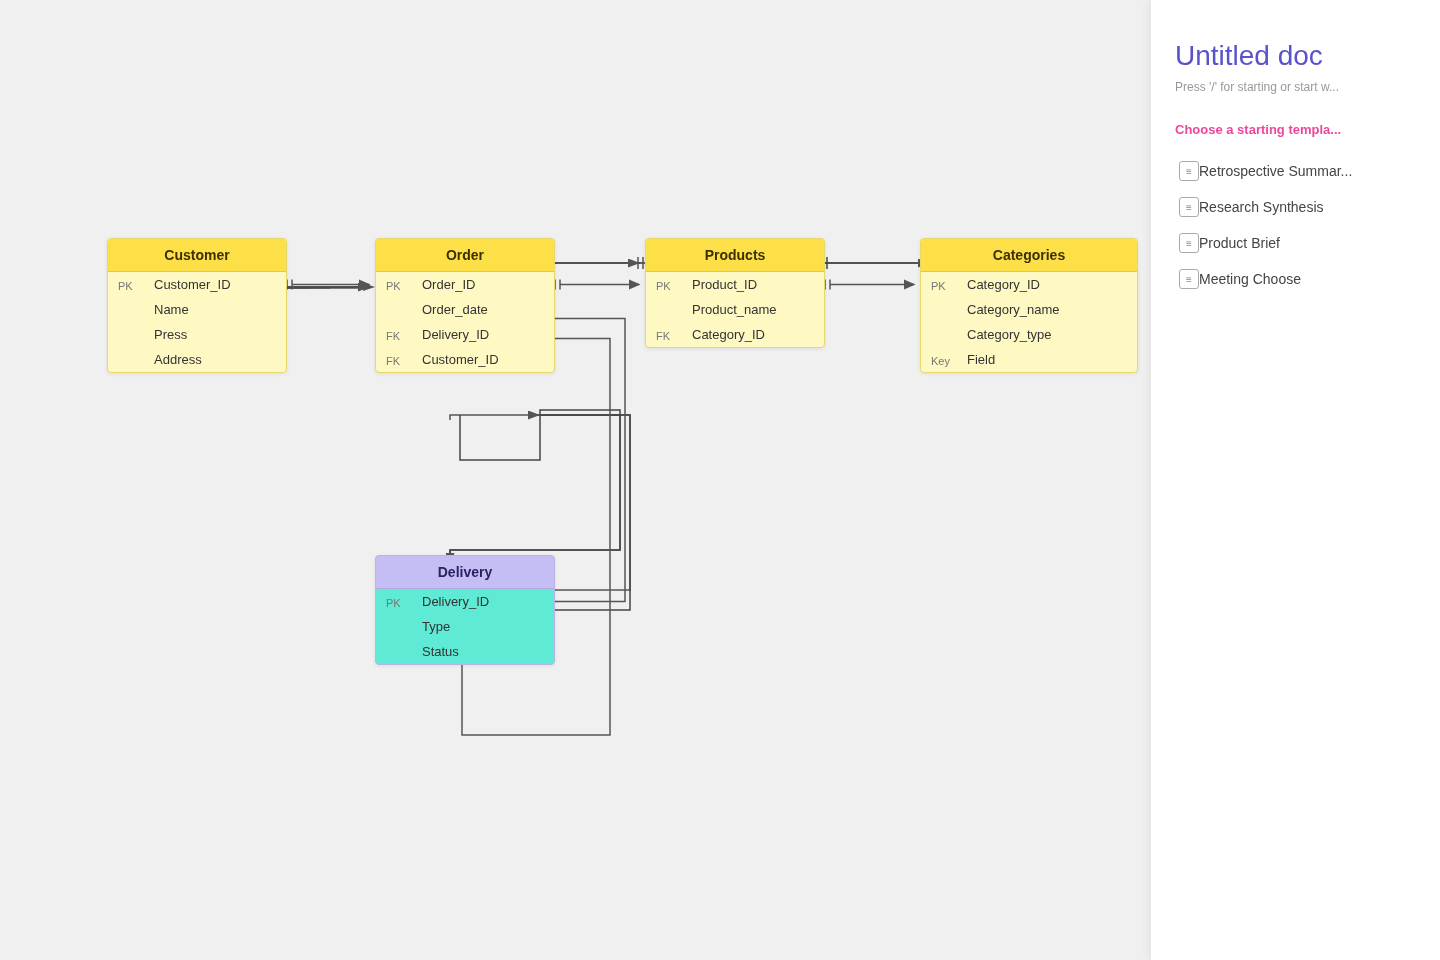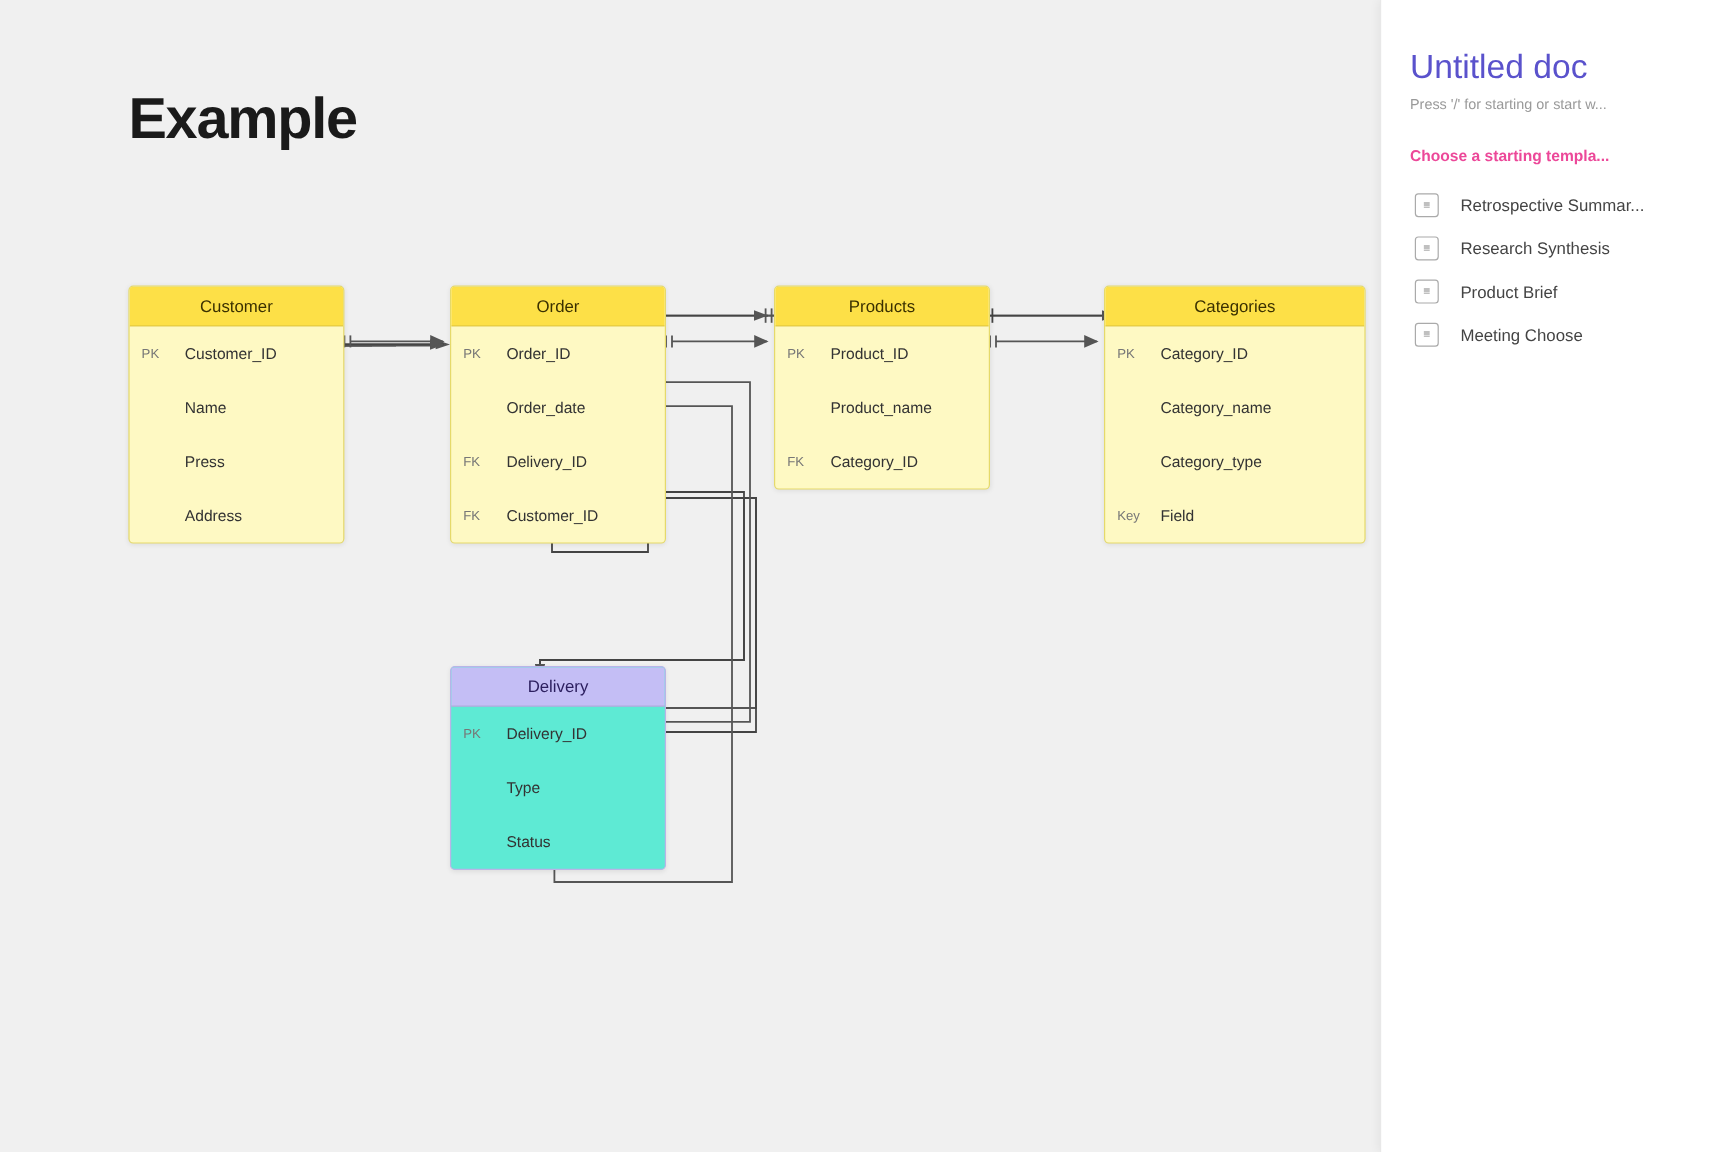--- a/index.html
+++ b/index.html
@@ -54,39 +54,39 @@
     }
 
     .er-table-purple {
       background: #5eead4;
       border: 1.5px solid #b8b4e8;
     }
 
     .er-table-header {
       text-align: center;
       padding: 8px 12px;
-      font-weight: 400;
+      font-weight: 700;
       font-size: 14px;
       border-bottom: 1.5px solid rgba(0,0,0,0.1);
     }
 
     .er-table-yellow .er-table-header {
       background: #fde047;
       color: #3a3000;
     }
 
     .er-table-purple .er-table-header {
       background: #c4bef5;
       color: #2d2060;
     }
 
     .er-table-row {
       display: flex;
-      align-items: center;
-      padding: 15px 10px;
+      align-items: flex-end;
+      padding: 5px 10px;
       gap: 8px;
       color: #333;
     }
 
     .er-table-key {
       font-size: 11px;
       color: #777;
       min-width: 28px;
       font-weight: 500;
     }
@@ -137,21 +137,21 @@
     .panel-section-title {
       font-size: 13px;
       font-weight: 600;
       color: #ec4899;
       margin-bottom: 16px;
     }
 
     .template-item {
       display: flex;
       align-items: center;
-      gap: 18px;
+      gap: 0;
       padding: 8px 4px;
       cursor: pointer;
       border-radius: 4px;
     }
 
     .template-icon {
       width: 20px;
       height: 20px;
       border: 1.5px solid #aaa;
       border-radius: 3px;
@@ -170,21 +170,20 @@
     .template-label {
       font-size: 14px;
       color: #444;
     }
   </style>
 </head>
 <body>
 
 <div class="main-canvas">
 
-  <h1 class="page-title">Example</h1>
 
   <div class="erd-area">
 
     <svg class="connector-svg">
 
       <line x1="185" y1="68" x2="280" y2="68" stroke="#555" stroke-width="1.5" marker-end="url(#arrow-right)"></line>
       <path d="M185,68 H250 V68" fill="none" stroke="#555" stroke-width="1.5"></path>
 
       <polyline points="182,68 230,68" fill="none" stroke="#555" stroke-width="1.5"></polyline>
 

